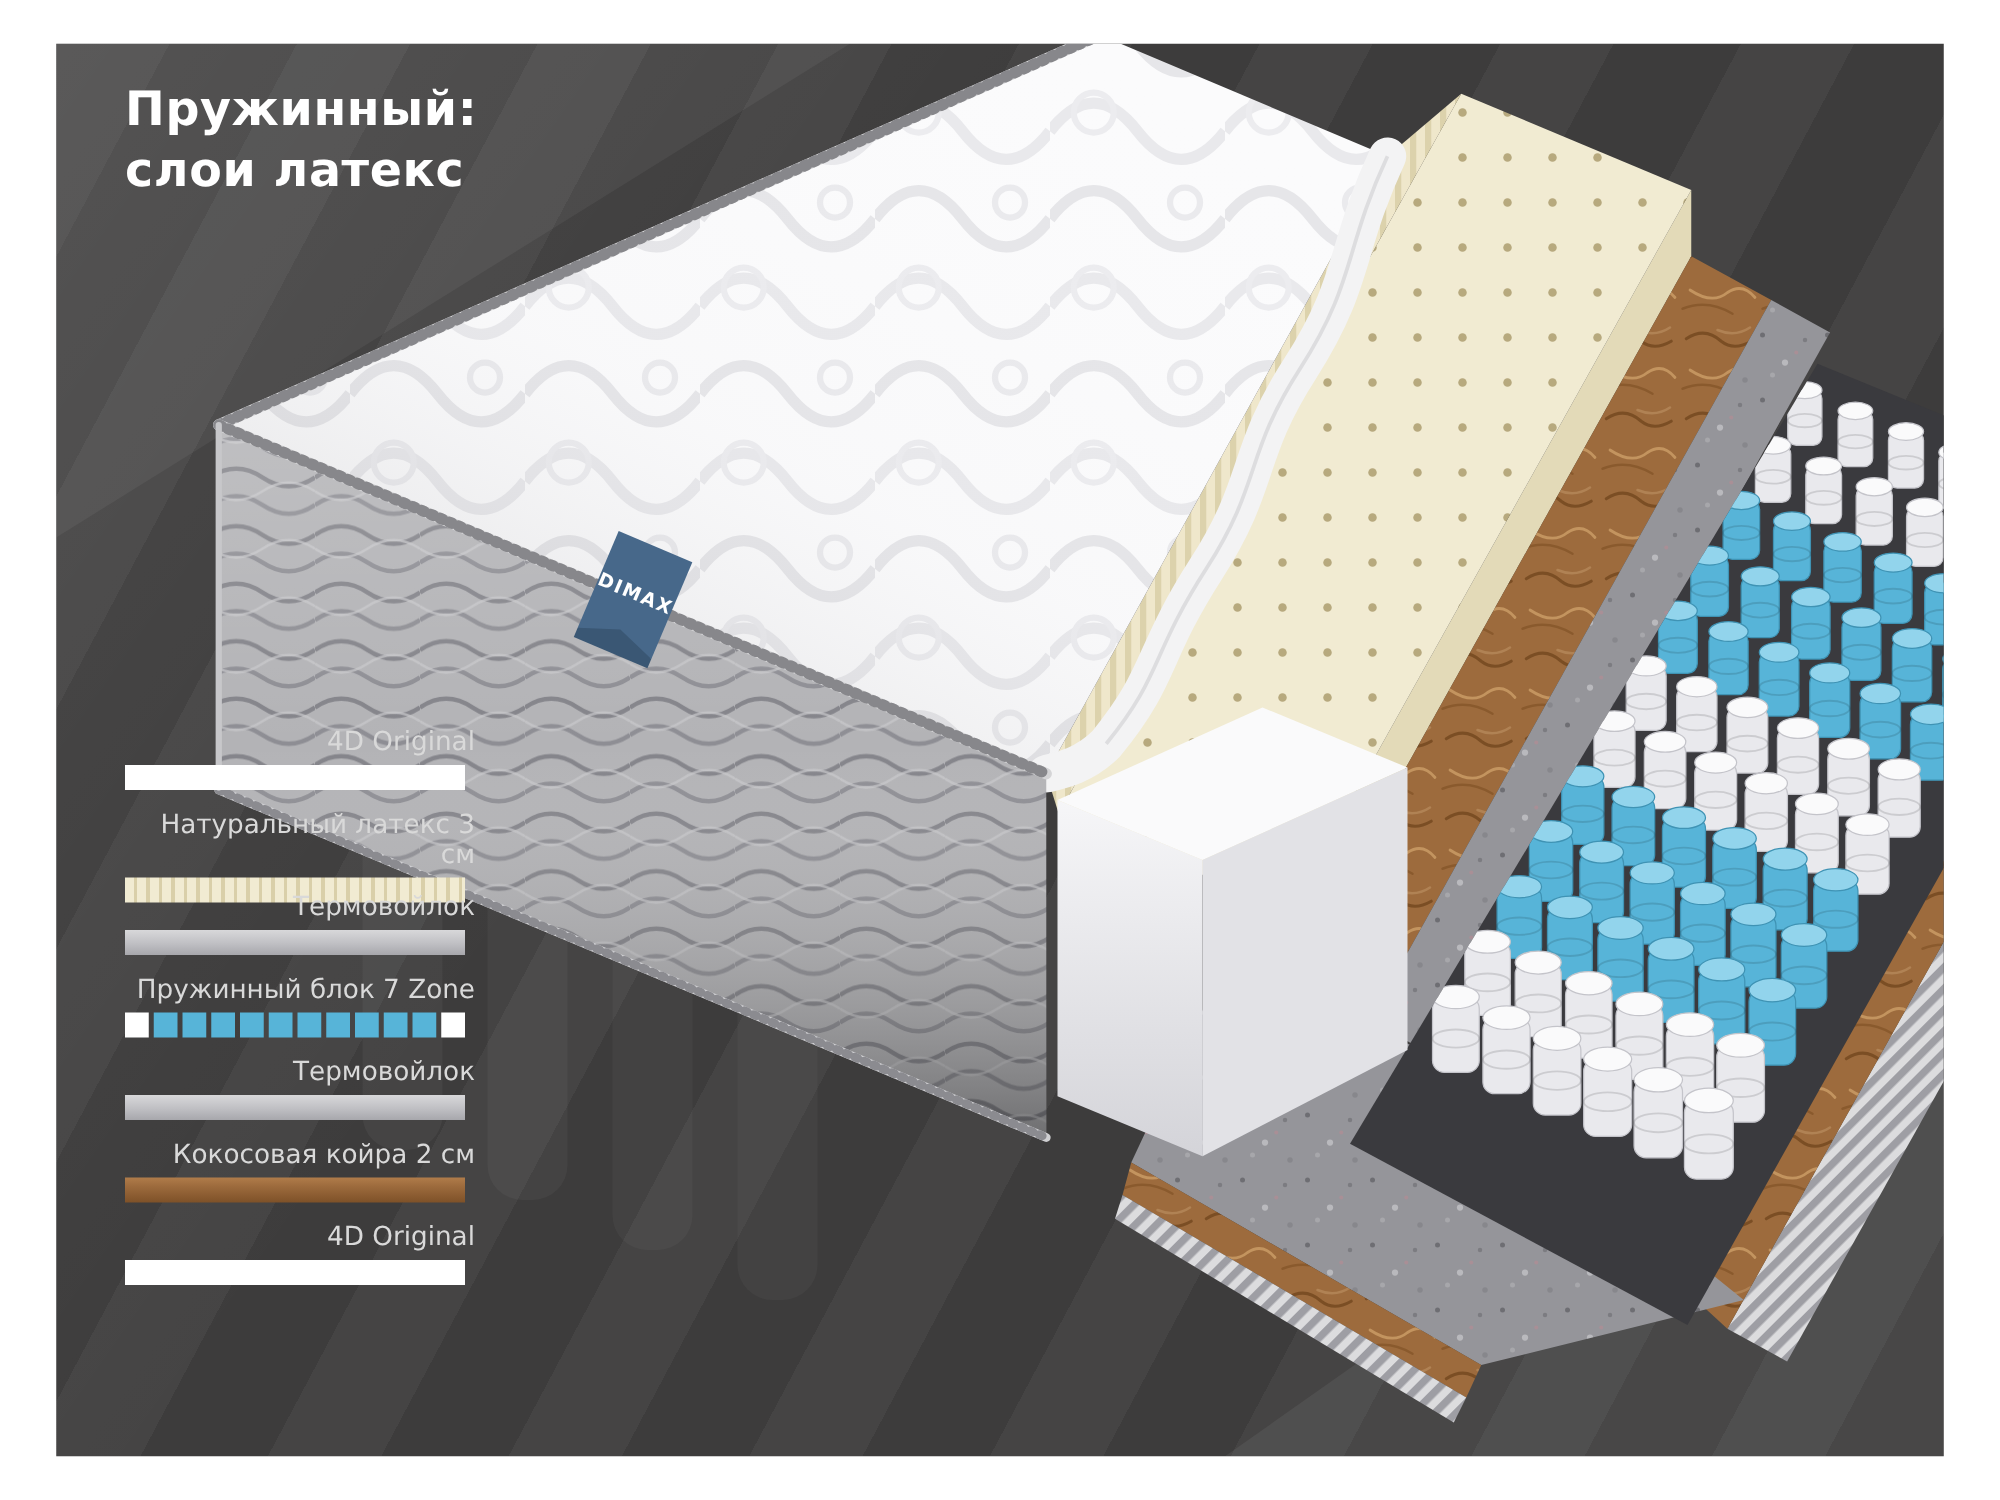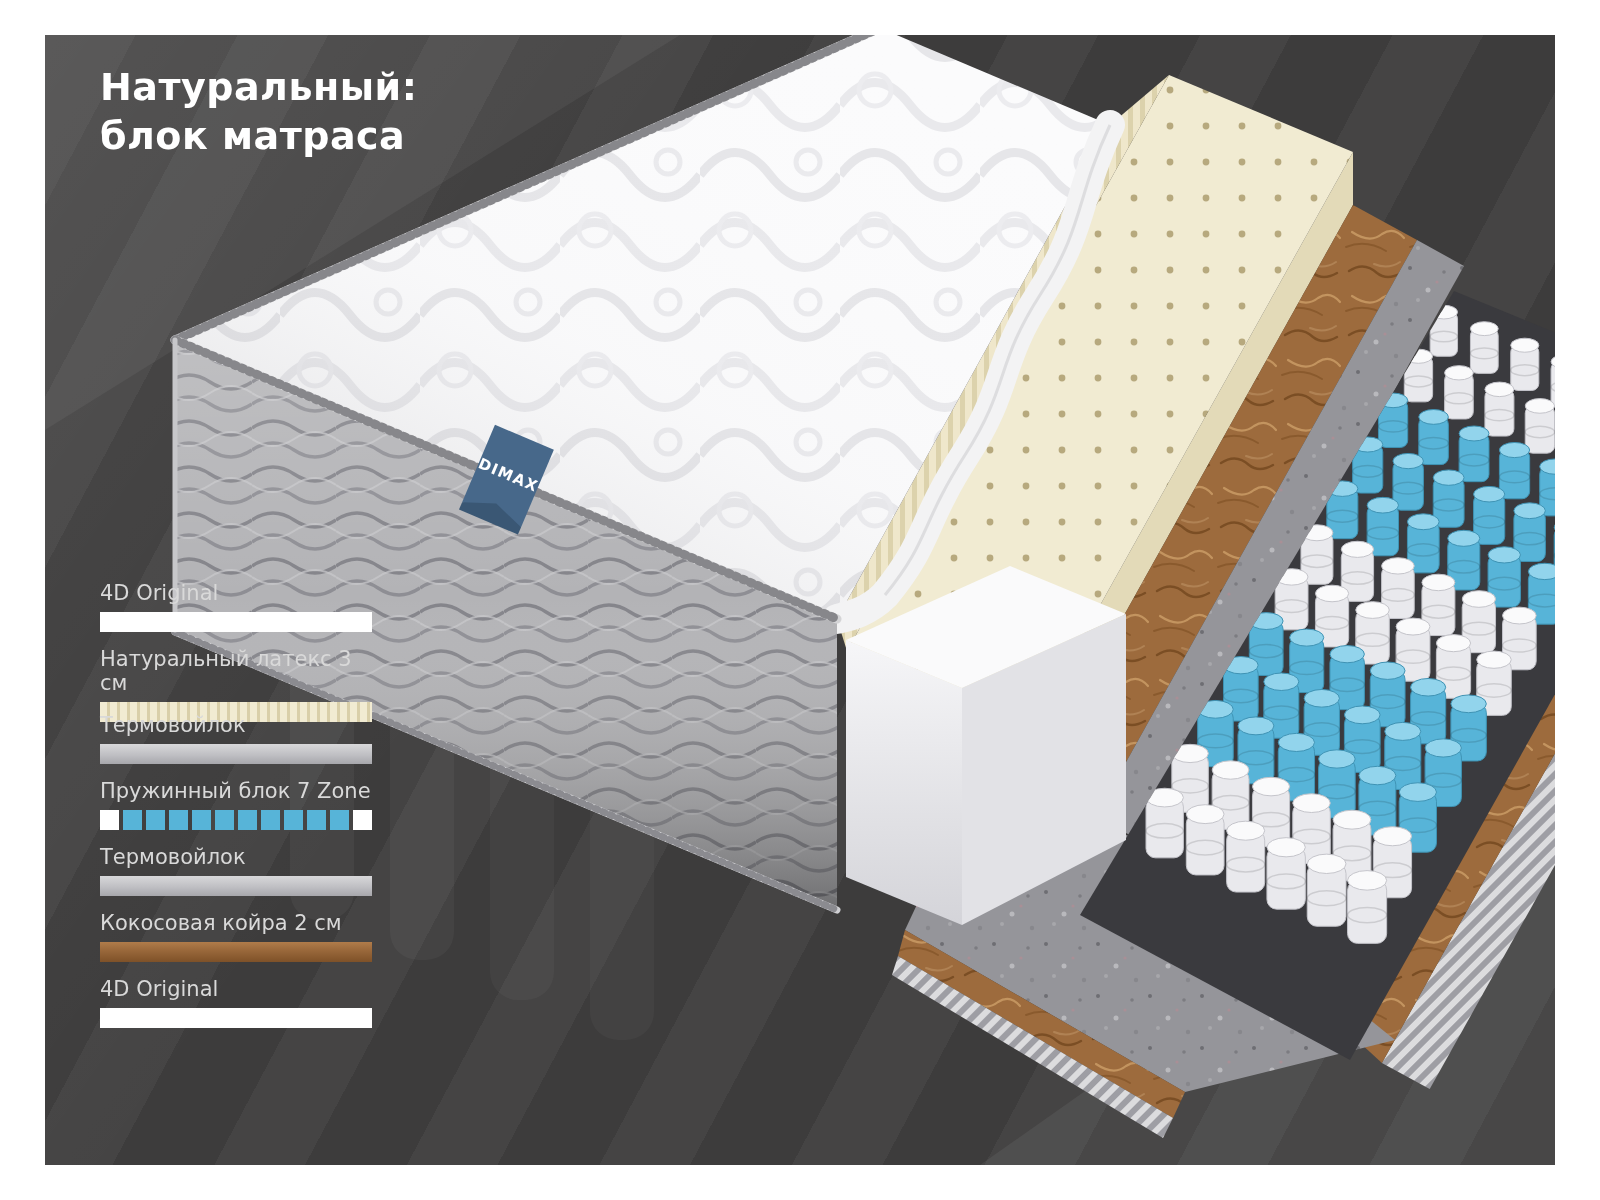--- a/index.html
+++ b/index.html
@@ -10,21 +10,21 @@
   .panel::before{content:"";position:absolute;inset:0;
     background:repeating-linear-gradient(118deg,
       rgba(255,255,255,0.030) 0 80px, rgba(0,0,0,0.035) 80px 170px);
     pointer-events:none;}
   .panel::after{content:"";position:absolute;inset:0;
     background:linear-gradient(125deg, rgba(255,255,255,0.07), rgba(255,255,255,0) 38%);
     pointer-events:none;}
   .illustration{position:absolute;inset:0;z-index:1;}
   .title{position:absolute;left:55px;top:28px;z-index:3;color:var(--c-title,#fff);
     font-size:38px;font-weight:bold;line-height:1.3;letter-spacing:0.5px;}
-  .legend{position:absolute;left:55px;top:546px;z-index:3;width:280px;}
+  .legend{position:absolute;left:55px;top:546px;z-index:3;width:280px;text-align:right;}
   .legend-item{height:66px;}
   .legend-label{color:var(--c-text,#d9d9d9);font-size:21px;line-height:24px;margin-bottom:7px;}
   .swatch{width:272px;height:20px;}
   .swatch-white{background:#ffffff;}
   .swatch-latex{background:repeating-linear-gradient(90deg,
       var(--c-latex,#f1ebd2) 0 7px, #d9cfa9 7px 10px);}
   .swatch-coir{background:linear-gradient(180deg,#b07c4a 0%, var(--c-coir,#9d6b3d) 35%, #7e5128 100%);}
   .swatch-felt{background:linear-gradient(180deg,#d8d8da 0%, var(--c-felt,#bfbfc3) 55%, #a7a7ac 100%);}
   .swatch-springs{display:flex;gap:4px;background:transparent;}
   .seg{flex:1;height:100%;}
@@ -372,22 +372,22 @@
       </g>
 
       <g transform="translate(508,476) rotate(23)">
         <rect x="-32" y="-42" width="64" height="84" fill="#47688a"></rect>
         <polygon points="-32,42 0,30 32,42 32,50 -32,50" fill="#3a5774"></polygon>
         <text x="0" y="4" text-anchor="middle" font-size="15" letter-spacing="1.5" fill="#ffffff" font-family="DejaVu Sans, sans-serif" font-weight="bold">DIMAX</text>
       </g>
     </svg>
 
     <div class="title">
-      <div>Натуральный:</div>
-      <div>блок матраса</div>
+      <div>Пружинный:</div>
+      <div>слои латекс</div>
     </div>
 
     <div class="legend">
       <div class="legend-item">
         <div class="legend-label">4D Original</div>
         <div class="swatch swatch-white"></div>
       </div>
       <div class="legend-item">
         <div class="legend-label">Натуральный латекс 3 см</div>
         <div class="swatch swatch-latex"></div>

